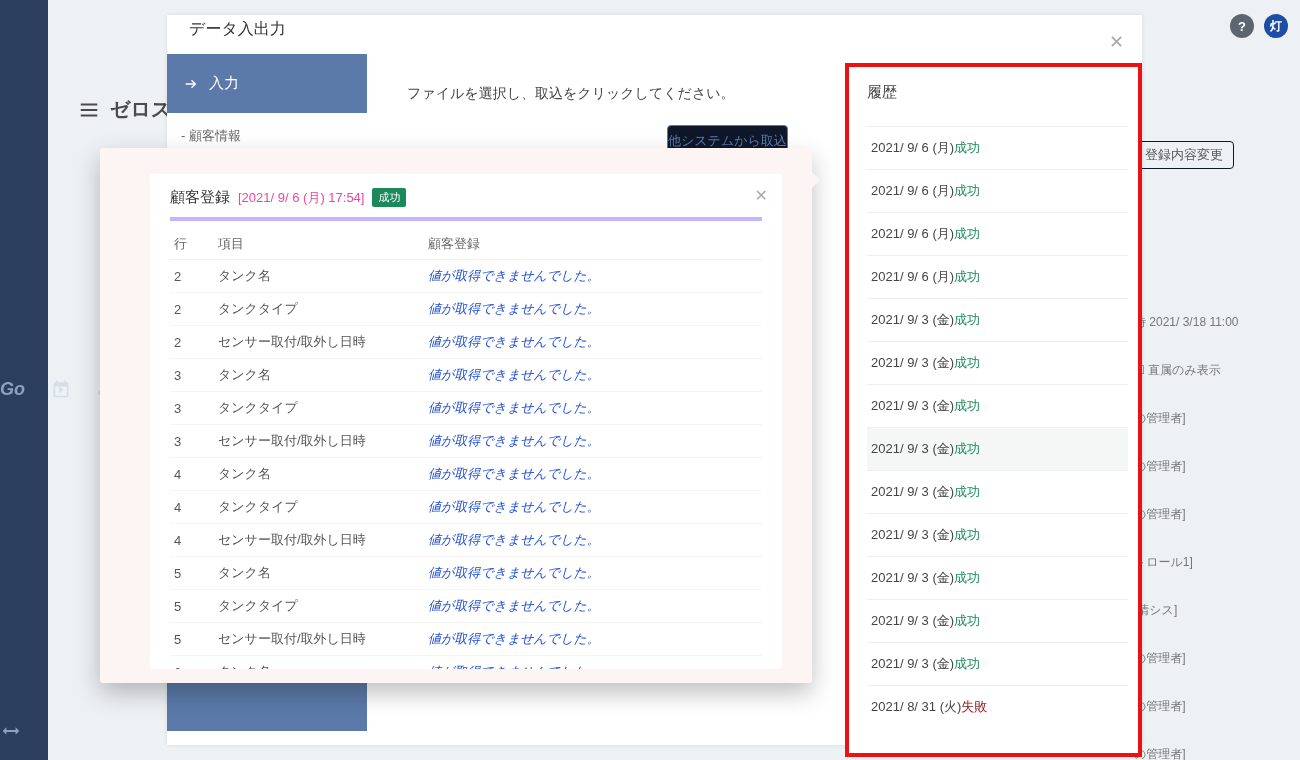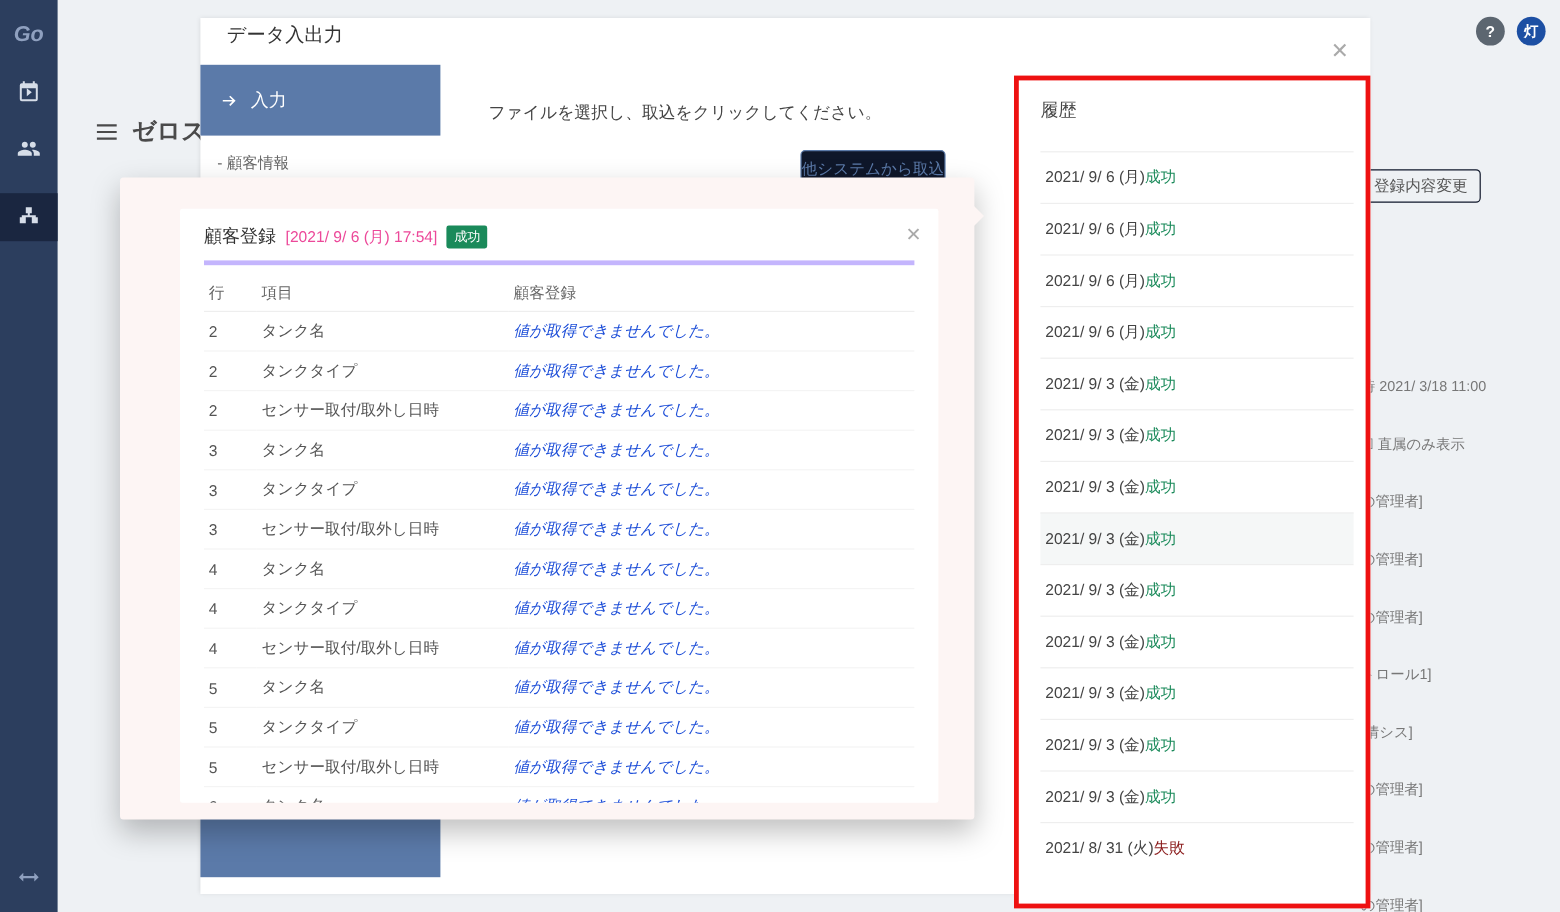--- a/index.html
+++ b/index.html
@@ -1,19 +1,19 @@
 <!DOCTYPE html>
 <html><head>
 <meta charset="utf-8">
 <style>
 * { margin:0; padding:0; box-sizing:border-box; font-family:"Hiragino Kaku Gothic Pro","Meiryo",sans-serif; }
 body { width:1300px; height:760px; background:#eef1f4; overflow:hidden; position:relative; }
 
 
-.sidebar { position:absolute; left:0; top:0; width:48px; height:760px; background:#2c3e5e; display:flex; flex-direction:column; align-items:center; padding-top:18px; gap:26px; color:#fff; }
+.sidebar { position:absolute; left:0; top:0; width:48px; height:760px; background:#2c3e5e; display:flex; flex-direction:row; align-items:center; padding-top:18px; gap:26px; color:#fff; }
 .sidebar .logo { font-style:italic; font-weight:bold; font-size:18px; color:#8fa0bf; }
 .sidebar .sbicon { width:22px; height:22px; display:flex; align-items:center; justify-content:center; }
 .sidebar .sbicon svg { fill:#d6dde8; }
 .sidebar .sbicon.active { background:#1a2640; width:48px; height:40px; }
 .sidebar .swap { position:absolute; bottom:18px; }
 
 
 .topright { position:absolute; right:12px; top:14px; display:flex; gap:10px; }
 .circle { width:24px; height:24px; border-radius:50%; display:flex; align-items:center; justify-content:center; font-size:13px; color:#fff; font-weight:bold; }
 .circle.help { background:#5c6670; }

